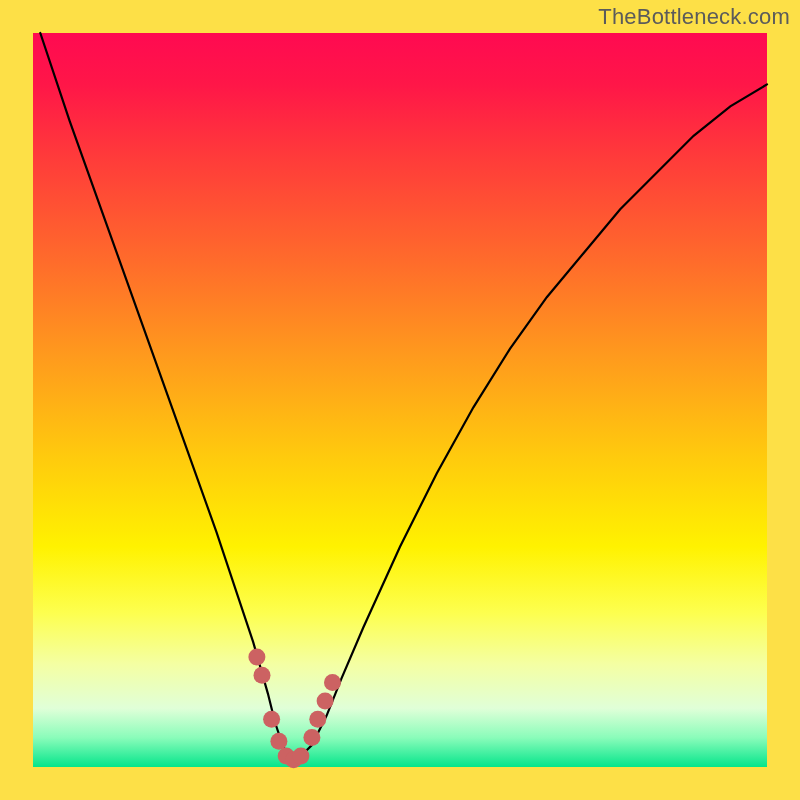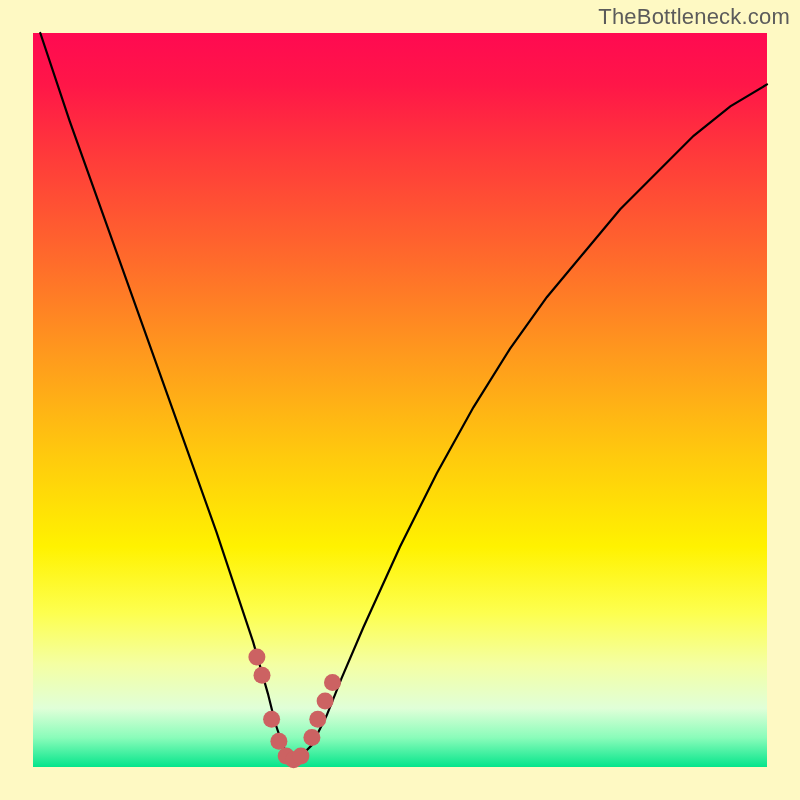--- a/index.html
+++ b/index.html
@@ -6,21 +6,21 @@
     margin: 0;
     padding: 0;
     width: 800px;
     height: 800px;
     background: #000;
     overflow: hidden;
   }
   .frame {
     position: absolute;
     inset: 0;
-    background: #fef9c3;
+    background: #fde047;
   }
   .plot-area {
     position: absolute;
     left: 33px;
     top: 33px;
     width: 734px;
     height: 734px;
     background: linear-gradient(to bottom,
       #ff0a51 0%,
       #ff1648 7%,

